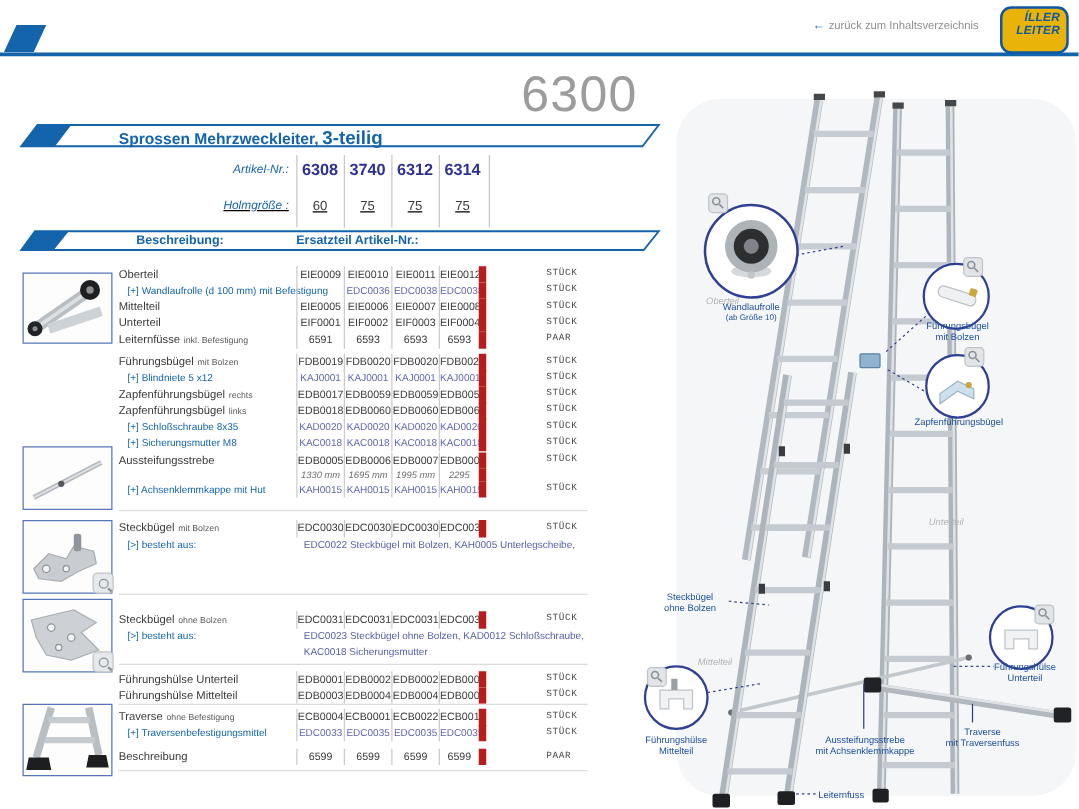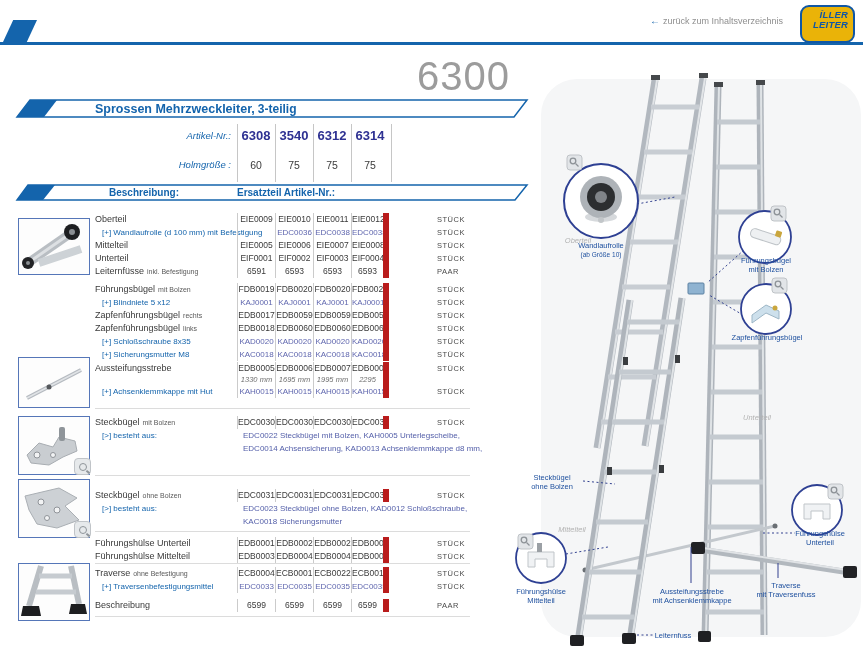--- a/index.html
+++ b/index.html
@@ -11,38 +11,38 @@
   .rule{left:0;top:42px;width:863px;height:3px;background:#1464ac;}
   .backlink{right:80px;top:15px;font-size:9px;color:#8f8f8f;cursor:pointer;}
   .backlink .arr{color:#1464ac;font-weight:bold;font-size:10px;margin-right:3px;}
   .logo{right:8px;top:5px;width:46px;height:31px;border:2.5px solid #1057a5;border-radius:9px;background:#eab308;text-align:right;padding:3px 5px 0 0;box-sizing:content-box;}
   .logo div{font-size:9.5px;font-weight:bold;font-style:italic;color:#1057a5;line-height:9.5px;letter-spacing:0.2px;}
   
   .bignum{left:300px;top:56px;width:210px;text-align:right;font-size:40px;line-height:40px;color:#9c9c9c;letter-spacing:1px;}
   
   .bar-svg{overflow:visible;}
   .bar-title-text{left:95px;top:102px;font-size:12.5px;font-weight:bold;color:#1464ac;white-space:nowrap;}
-  .bar-title-text .sfx{font-size:12px;margin-left:3px;}
+  .bar-title-text .sfx{font-size:15px;margin-left:3px;}
   .bar2-left{left:109px;top:187px;font-size:10px;font-weight:bold;color:#1464ac;}
   .bar2-right{left:237px;top:187px;font-size:10px;font-weight:bold;color:#1464ac;}
   
   .spec-div{top:124px;width:1px;height:58px;background:#c6c6c6;}
   .spec-row{left:95px;width:300px;display:grid;grid-template-columns:142px 38px 38px 38px 38px;align-items:center;}
   .spec-label{font-style:italic;color:#1464ac;text-align:right;padding-right:6px;font-size:9.5px;}
   .spec-val{text-align:center;}
   .spec-articles .spec-val{font-weight:bold;font-size:13px;color:#2e3192;}
   .spec-plain .spec-val{font-size:10.5px;color:#3b3b3b;}
   
   .group{left:95px;width:375px;position:absolute;}
   .prow{display:grid;grid-template-columns:142px 38px 38px 38px 38px 1fr;height:13px;}
   .prow .lab{font-size:9px;color:#3a3a3a;line-height:13px;white-space:nowrap;overflow:visible;}
   .prow .lab .sfx{font-size:7px;color:#5a5a5a;margin-left:3px;}
   .prow .c{border-left:1px solid #cbcbcb;text-align:center;font-size:8.5px;color:#3a3a3a;line-height:13px;overflow:hidden;}
   .prow .c.last{border-right:6px solid #b91c1c;}
-  .prow .u{font-size:7.5px;color:#4a4a4a;line-height:13px;padding-left:48px;letter-spacing:0.5px;}
+  .prow .u{font-size:7.5px;color:#4a4a4a;line-height:13px;padding-left:48px;letter-spacing:0.5px;font-family:Liberation Mono, monospace;}
   .prow.sub .lab{color:#1464ac;font-size:8px;padding-left:7px;}
   .prow.sub .c{color:#5f66ae;font-size:8px;}
   .prow.dims{height:10px;}
   .prow.dims .c{font-size:7.5px;font-style:italic;color:#6e6e6e;line-height:10px;}
   .prow.note{height:auto;}
   .prow.note .lab{color:#1464ac;font-size:8px;padding-left:7px;}
   .prow.note .noteblock{grid-column:2/7;padding-left:6px;}
   .prow.note .noteblock div{font-size:8px;color:#5560aa;line-height:13px;white-space:nowrap;}
   .sep{left:95px;width:375px;height:1px;background:#dcdcdc;}
   
@@ -84,25 +84,25 @@
 
   <div class="abs spec-div" style="left:237px;"></div>
   <div class="abs spec-div" style="left:275px;"></div>
   <div class="abs spec-div" style="left:313px;"></div>
   <div class="abs spec-div" style="left:351px;"></div>
   <div class="abs spec-div" style="left:391px;"></div>
 
   <div class="abs spec-row spec-articles" style="top:127px;height:16px;">
     <div class="spec-label">Artikel-Nr.:</div>
     <div class="spec-val">6308</div>
-    <div class="spec-val">3540</div>
+    <div class="spec-val">3740</div>
     <div class="spec-val">6312</div>
     <div class="spec-val">6314</div>
   </div>
-  <div class="abs spec-row spec-plain" style="top:158px;height:13px;">
+  <div class="abs spec-row spec-plain" style="top:158px;height:13px;text-decoration:underline;">
     <div class="spec-label">Holmgröße :</div>
     <div class="spec-val">60</div>
     <div class="spec-val">75</div>
     <div class="spec-val">75</div>
     <div class="spec-val">75</div>
   </div>
 
   <svg class="abs bar-svg" style="left:16px;top:184px;" width="514" height="18">
     <path d="M12,1 L511,1 L499,16 L1,16 Z" fill="#ffffff" stroke="#1464ac" stroke-width="1.5"></path>
     <path d="M12,1 L39,1 L27,16 L1,16 Z" fill="#1464ac"></path>
@@ -235,21 +235,20 @@
           <div class="c">EDC0030</div>
           <div class="c">EDC0030</div>
           <div class="c">EDC0030</div>
           <div class="c last">EDC0030</div>
           <div class="u">STÜCK</div>
         </div>
         <div class="prow note">
           <div class="lab">[&gt;] besteht aus:</div>
           <div class="noteblock">
             <div>EDC0022 Steckbügel mit Bolzen, KAH0005 Unterlegscheibe,</div>
-            <div>EDC0014 Achsensicherung, KAD0013 Achsenklemmkappe d8 mm,</div>
           </div>
         </div>
       </div>
       <div class="group" style="top: 489px;">
         <div class="prow main">
           <div class="lab">Steckbügel<span class="sfx">ohne Bolzen</span></div>
           <div class="c">EDC0031</div>
           <div class="c">EDC0031</div>
           <div class="c">EDC0031</div>
           <div class="c last">EDC0031</div>

